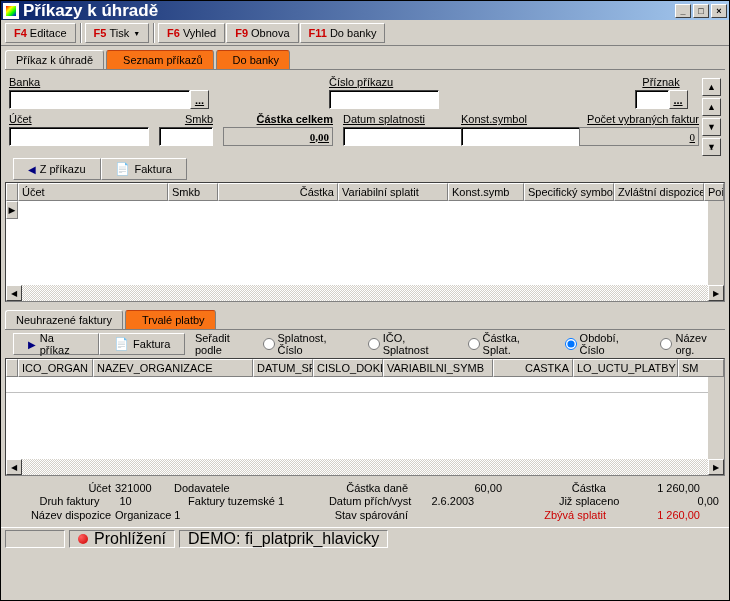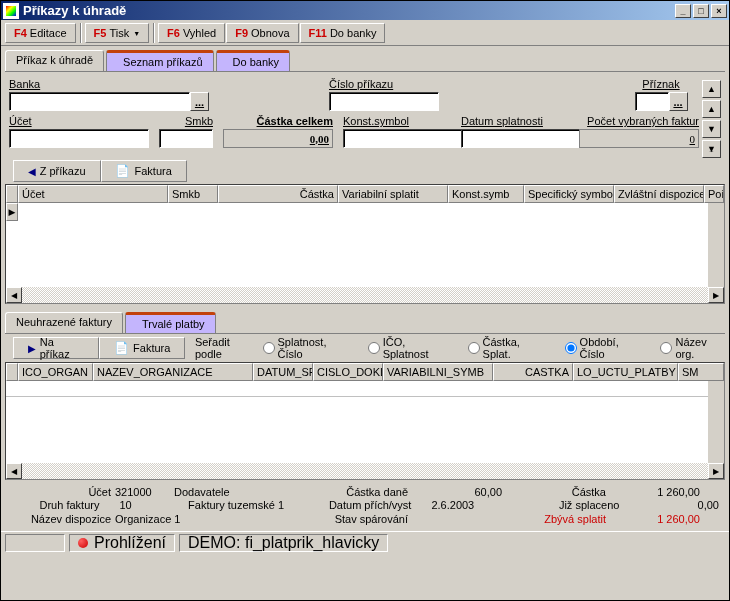--- a/index.html
+++ b/index.html
@@ -1,34 +1,34 @@
 <!DOCTYPE html>
 <html><head>
 <meta charset="utf-8">
 <style>
 * { box-sizing: border-box; margin: 0; padding: 0; }
 body { font-family: Tahoma, Arial, sans-serif; font-size: 11px; background: #d4d0c8; width: 730px; height: 601px; overflow: hidden; border: 1px solid #000; }
 
 .titlebar { background: linear-gradient(to right, #0a246a, #a6caf0); height: 19px; display: flex; align-items: center; padding: 0 2px; color: #fff; font-weight: bold; }
 .titlebar .icon { width: 16px; height: 16px; margin-right: 4px; background: #fff; display: flex; align-items: center; justify-content: center; }
 .titlebar .icon-inner { width: 10px; height: 10px; background: linear-gradient(135deg, #ff0000, #ffff00, #00ff00, #0000ff); }
-.titlebar .title { flex: 1; font-size: 13px; }
+.titlebar .title { flex: 1; font-size: 17px; }
 .titlebar .winbtns { display: flex; gap: 2px; }
 .titlebar .winbtn { width: 16px; height: 14px; background: #d4d0c8; border: 1px solid #fff; border-right-color: #404040; border-bottom-color: #404040; display: flex; align-items: center; justify-content: center; font-size: 9px; font-family: Arial; color: #000; font-weight: bold; }
 
 .toolbar { background: #d4d0c8; border-bottom: 1px solid #808080; height: 26px; display: flex; align-items: flex-end; padding: 2px 4px; }
 .toolbtn { height: 20px; padding: 0 8px; background: #d4d0c8; border: 1px solid #fff; border-right-color: #808080; border-bottom-color: #808080; display: flex; align-items: center; margin-right: 1px; font-size: 11px; }
 .toolbtn .fkey { color: #cc0000; font-weight: bold; margin-right: 3px; }
 .toolbtn .dd { margin-left: 4px; font-size: 7px; color: #000; }
 .sep { width: 2px; height: 20px; border-left: 1px solid #808080; border-right: 1px solid #fff; margin: 0 3px; }
 
 .tabrow { display: flex; padding: 4px 4px 0 4px; }
 .tab { padding: 3px 10px; background: #d4d0c8; border: 1px solid #808080; border-bottom: none; border-top-left-radius: 3px; border-top-right-radius: 3px; margin-right: 2px; font-size: 11px; position: relative; }
 .tab.active { border-top: 1px solid #fff; border-left: 1px solid #fff; z-index: 1; background: #d4d0c8; }
-.tab.inactive { border-top: 3px solid #c2410c; background: #c4b5fd; padding-left: 16px; }
+.tab.inactive { border-top: 1px solid #c2410c; background: #f97316; padding-left: 16px; }
 .tabunder { border-top: 1px solid #808080; margin: 0 4px; }
 
 .formarea { padding: 6px 8px; position: relative; }
 .formrow { display: flex; align-items: flex-end; margin-bottom: 4px; }
 .field { display: flex; flex-direction: column; margin-right: 10px; text-decoration: underline; }
 .field label { font-size: 11px; margin-bottom: 2px; }
 .field input, .input { height: 19px; background: #fff; border: 1px solid #808080; border-top-color: #404040; border-left-color: #404040; border-right-color: #fff; border-bottom-color: #fff; box-shadow: inset 1px 1px 0 #000; padding: 0 3px; font-size: 11px; font-family: Tahoma; }
 .ellbtn { width: 19px; height: 19px; background: #d4d0c8; border: 1px solid #fff; border-right-color: #404040; border-bottom-color: #404040; display: flex; align-items: center; justify-content: center; font-weight: bold; font-size: 11px; }
 .sidebtns { position: absolute; right: 8px; top: 8px; display: flex; flex-direction: column; gap: 2px; }
 .arrowbtn { width: 19px; height: 18px; background: #d4d0c8; border: 1px solid #fff; border-right-color: #404040; border-bottom-color: #404040; display: flex; align-items: center; justify-content: center; font-size: 9px; }
@@ -147,28 +147,28 @@
     </div>
     <div class="field" style="width:54px">
       <label style="text-align:right">Smkb</label>
       <input class="input" style="">
     </div>
     <div class="field" style="width:110px">
       <label class="bold" style="text-align:right">Částka celkem</label>
       <input class="input bold right" readonly="" style="background: rgb(212, 208, 200); border: 1px solid rgb(128, 128, 128); box-shadow: none;" value="0,00">
     </div>
     <div class="field" style="width:108px">
-      <label>Konst.symbol</label>
+      <label>Datum splatnosti</label>
       <div style="display:flex">
           <input class="input" style="flex: 1 1 0%;">
           <div class="ellbtn">...</div>
         </div>
     </div>
     <div class="field" style="width:108px">
-      <label>Datum splatnosti</label>
+      <label>Konst.symbol</label>
       <div style="display:flex">
           <input class="input" style="flex: 1 1 0%;">
           <div class="ellbtn">...</div>
         </div>
     </div>
     <div style="flex:1"></div>
     <div class="field" style="width:120px;margin-right:30px">
       <label style="text-align:right">Počet vybraných faktur</label>
       <input class="input right" readonly="" style="background: rgb(212, 208, 200); border: 1px solid rgb(128, 128, 128); box-shadow: none;" value="0">
     </div>

